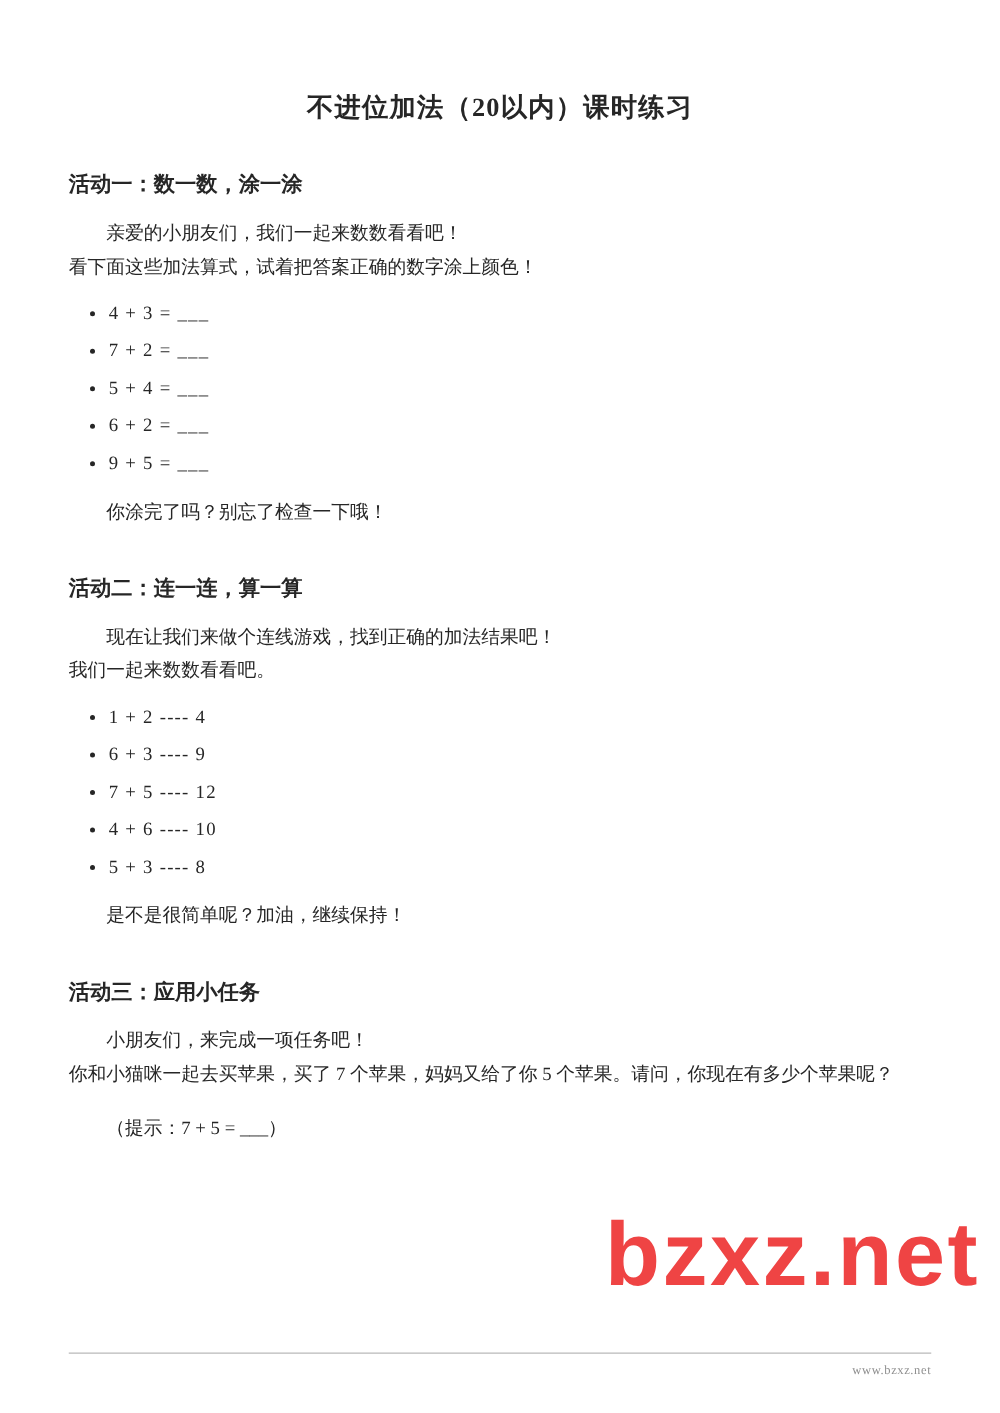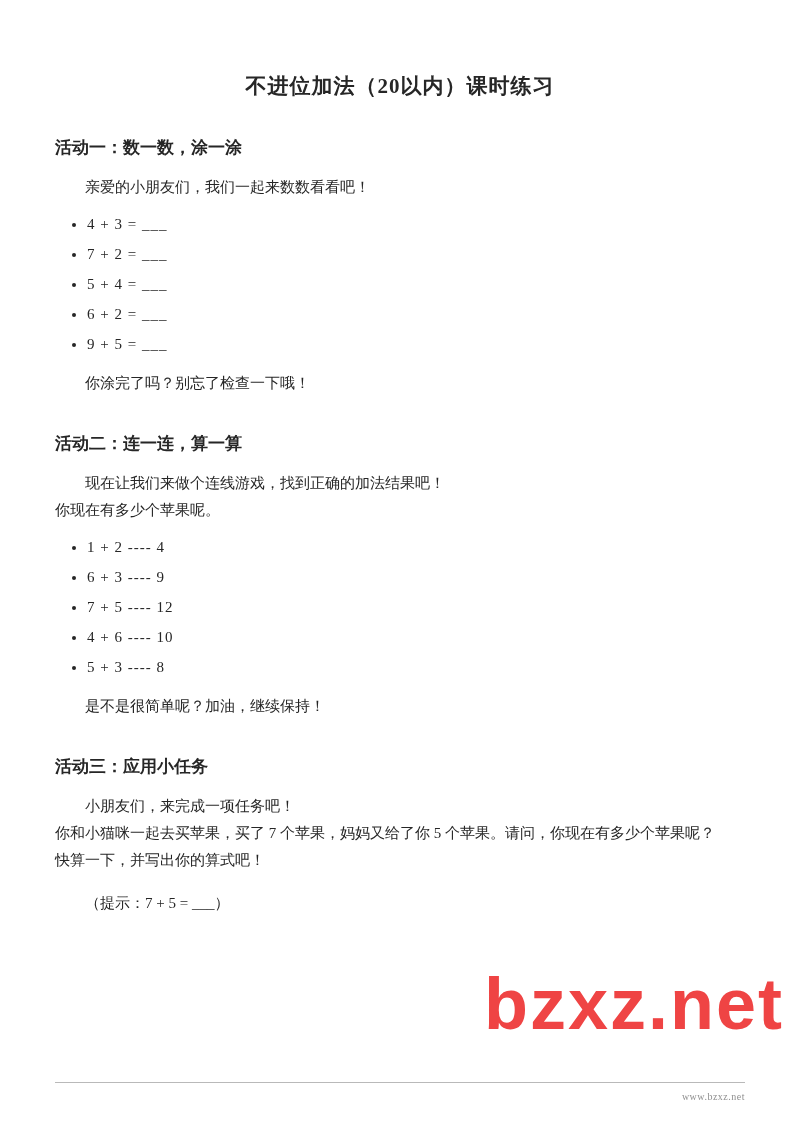--- a/index.html
+++ b/index.html
@@ -81,49 +81,49 @@
 </head>
 <body>
 
 <div class="page">
 
   <h1 class="doc-title">不进位加法（20以内）课时练习</h1>
 
   <section>
     <h2 class="section-heading">活动一：数一数，涂一涂</h2>
     <p class="body-line indent">亲爱的小朋友们，我们一起来数数看看吧！</p>
+    <p class="body-line">看下面这些加法算式，试着把答案正确的数字涂上颜色！</p>
     <ul class="problem-list">
       <li>4 + 3 = ___</li>
       <li>7 + 2 = ___</li>
       <li>5 + 4 = ___</li>
       <li>6 + 2 = ___</li>
       <li>9 + 5 = ___</li>
     </ul>
     <p class="body-line indent closing">你涂完了吗？别忘了检查一下哦！</p>
   </section>
 
   <section>
     <h2 class="section-heading">活动二：连一连，算一算</h2>
     <p class="body-line indent">现在让我们来做个连线游戏，找到正确的加法结果吧！</p>
-    <p class="body-line">你现在有多少个苹果呢。</p>
+    <p class="body-line">我们一起来数数看看吧。</p>
     <ul class="problem-list">
       <li>1 + 2 ---- 4</li>
       <li>6 + 3 ---- 9</li>
       <li>7 + 5 ---- 12</li>
       <li>4 + 6 ---- 10</li>
       <li>5 + 3 ---- 8</li>
     </ul>
     <p class="body-line indent closing">是不是很简单呢？加油，继续保持！</p>
   </section>
 
   <section>
     <h2 class="section-heading">活动三：应用小任务</h2>
     <p class="body-line indent">小朋友们，来完成一项任务吧！</p>
     <p class="body-line">你和小猫咪一起去买苹果，买了 7 个苹果，妈妈又给了你 5 个苹果。请问，你现在有多少个苹果呢？</p>
-    <p class="body-line">快算一下，并写出你的算式吧！</p>
     <p class="body-line indent closing">（提示：7 + 5 = ___）</p>
   </section>
 
 </div>
 
 <div class="watermark">bzxz.net</div>
 
 <div class="footer">
   <span class="footer-url">www.bzxz.net</span>
 </div>

